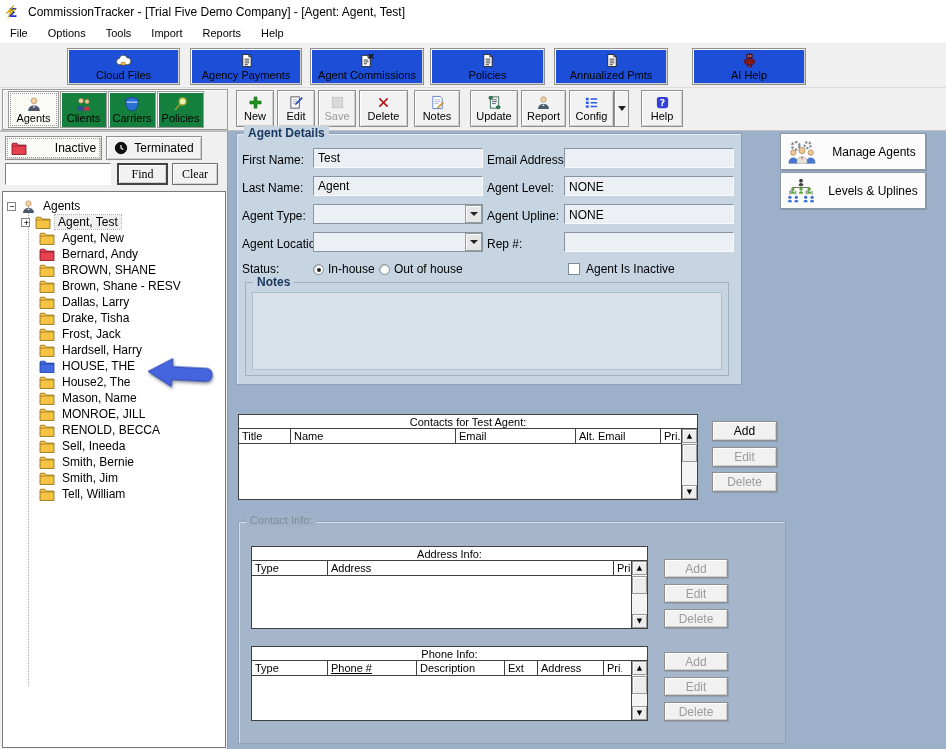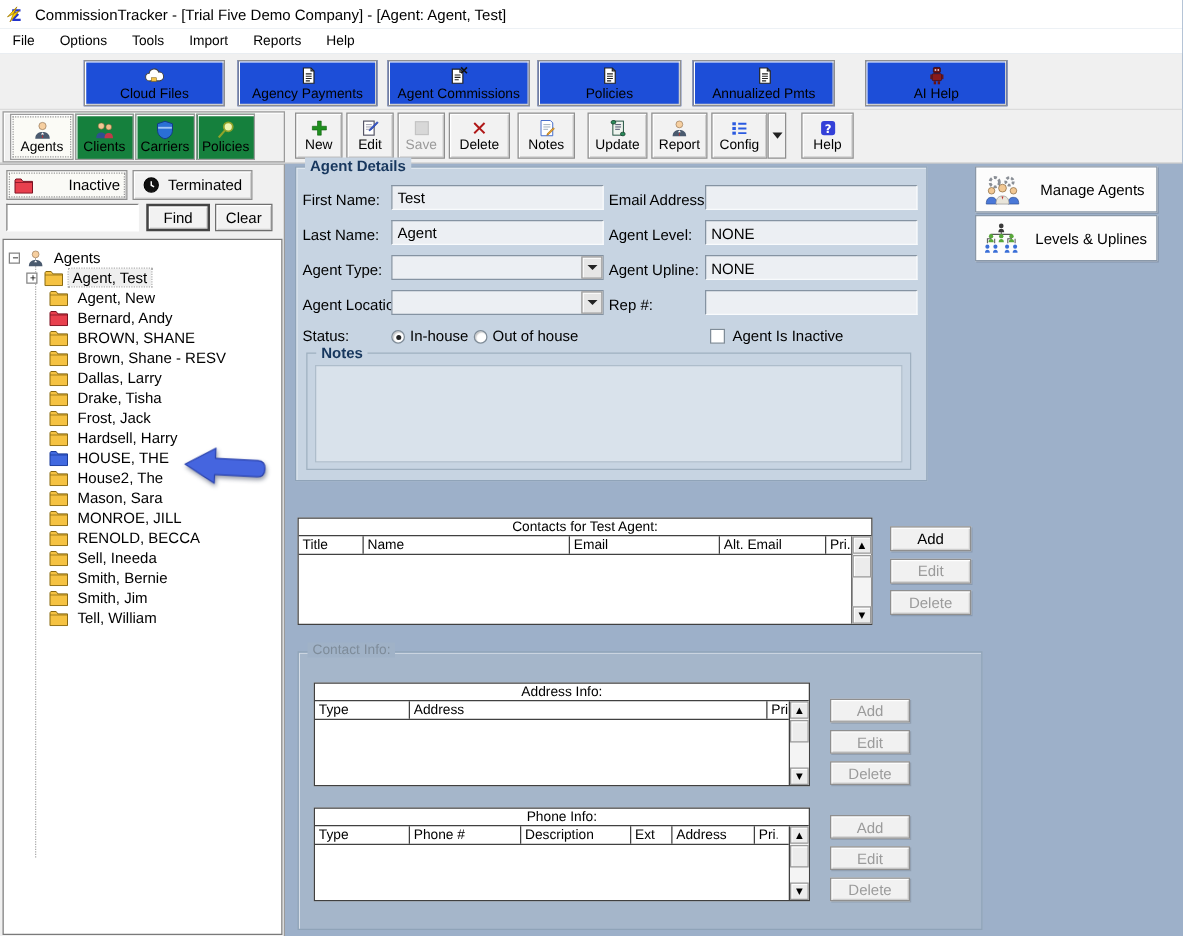--- a/index.html
+++ b/index.html
@@ -50,21 +50,21 @@
     border-right:1px solid #9a9a9a; border-top:1px solid #b8b8b8; }
   .smallbtn { position:absolute; height:24px; border:1px solid #8f8f8f;
     box-shadow:inset 1px 1px 0 #fff, inset -1px -1px 0 #cfcfcf; background:#F2F2F2;
     display:flex; align-items:center; justify-content:center; gap:6px; font-size:12px; cursor:default; }
   .smallbtn.toggled { background:#FAFAF6; outline:1px dotted #9a9a9a; outline-offset:-3px; }
   .searchbox { position:absolute; left:5px; top:31px; width:106px; height:22px; background:#fff;
     border:1px solid #7f7f7f; border-bottom-color:#fff; border-right-color:#fff; font-size:12px; padding:2px 4px;
     font-family:"Liberation Sans",sans-serif; }
   .pushbtn { position:absolute; height:22px; background:#F2F2F2; border:1px solid #6f6f6f;
     box-shadow:inset 1px 1px 0 #fff, inset -1px -1px 0 #cfcfcf; font-size:12px;
-    display:flex; align-items:center; justify-content:center; cursor:default; }
+    display:flex; align-items:center; justify-content:center; cursor:default;font-family:Liberation Serif, serif; }
 
   .tree { position:absolute; left:2px; top:59px; width:224px; height:557px; background:#fff;
     border:1px solid #7a7a7a; overflow:hidden; }
   .tree-rail { position:absolute; left:25px; top:14px; width:1px; height:480px; border-left:1px dotted #aaa; }
   .trow { position:absolute; left:0; height:16px; display:flex; align-items:center; white-space:nowrap; cursor:default; }
   .trow .label { padding:0 3px; font-size:12px; }
   .trow.sel .label { background:#EFEFEF; outline:1px dotted #b0b0b0; }
   .expander { width:9px; height:9px; border:1px solid #848484; background:#fff; position:relative; flex:none; }
   .expander::before { position:absolute; left:0; top:-1px; width:9px; text-align:center; font:8px "DejaVu Sans Mono",monospace; }
   .exp-minus::before { content:"\2212"; }
@@ -496,21 +496,21 @@
         </span>
       <span class="label">House2, The</span>
     </div>
     <div class="trow" style="top:198px;left:31px;">
       <span class="ticon">
           <svg width="16" height="13" viewBox="0 0 16 13">
             <path d="M1 12.5V2.2l.7-1h4.2l1.4 1.9h7.7v9.4z" fill="#F5C242" stroke="#8a6a10" stroke-width="0.8"></path>
             <path d="M1 4h14" stroke="#8a6a10" stroke-width="0.6"></path>
           </svg>
         </span>
-      <span class="label">Mason, Sara</span>
+      <span class="label">Mason, Name</span>
     </div>
     <div class="trow" style="top:214px;left:31px;">
       <span class="ticon">
           <svg width="16" height="13" viewBox="0 0 16 13">
             <path d="M1 12.5V2.2l.7-1h4.2l1.4 1.9h7.7v9.4z" fill="#F5C242" stroke="#8a6a10" stroke-width="0.8"></path>
             <path d="M1 4h14" stroke="#8a6a10" stroke-width="0.6"></path>
           </svg>
         </span>
       <span class="label">MONROE, JILL</span>
     </div>
@@ -738,21 +738,21 @@
         <span>Edit</span>
       </div>
     <div class="tbtn enabled-false" style="left:425px;top:87px;width:64px;height:19px;">
         <span>Delete</span>
       </div>
 
     <div class="dtable" style="left:12px;top:124px;width:397px;height:75px;">
       <div class="dtitle">Phone Info:</div>
       <div class="dcols">
         <div class="dcol" style="width:76px;">Type</div>
-        <div class="dcol" style="width:89px;">Phone #</div>
+        <div class="dcol" style="width:89px;text-decoration:underline;">Phone #</div>
         <div class="dcol" style="width:88px;">Description</div>
         <div class="dcol" style="width:33px;">Ext</div>
         <div class="dcol" style="width:66px;">Address Link</div>
         <div class="dcol" style="width:18px;">Pri.</div>
       </div>
       <div class="vscroll">
         <div class="sbtn up"></div>
         <div class="sthumb"></div>
         <div class="sbtn down"></div>
       </div>

